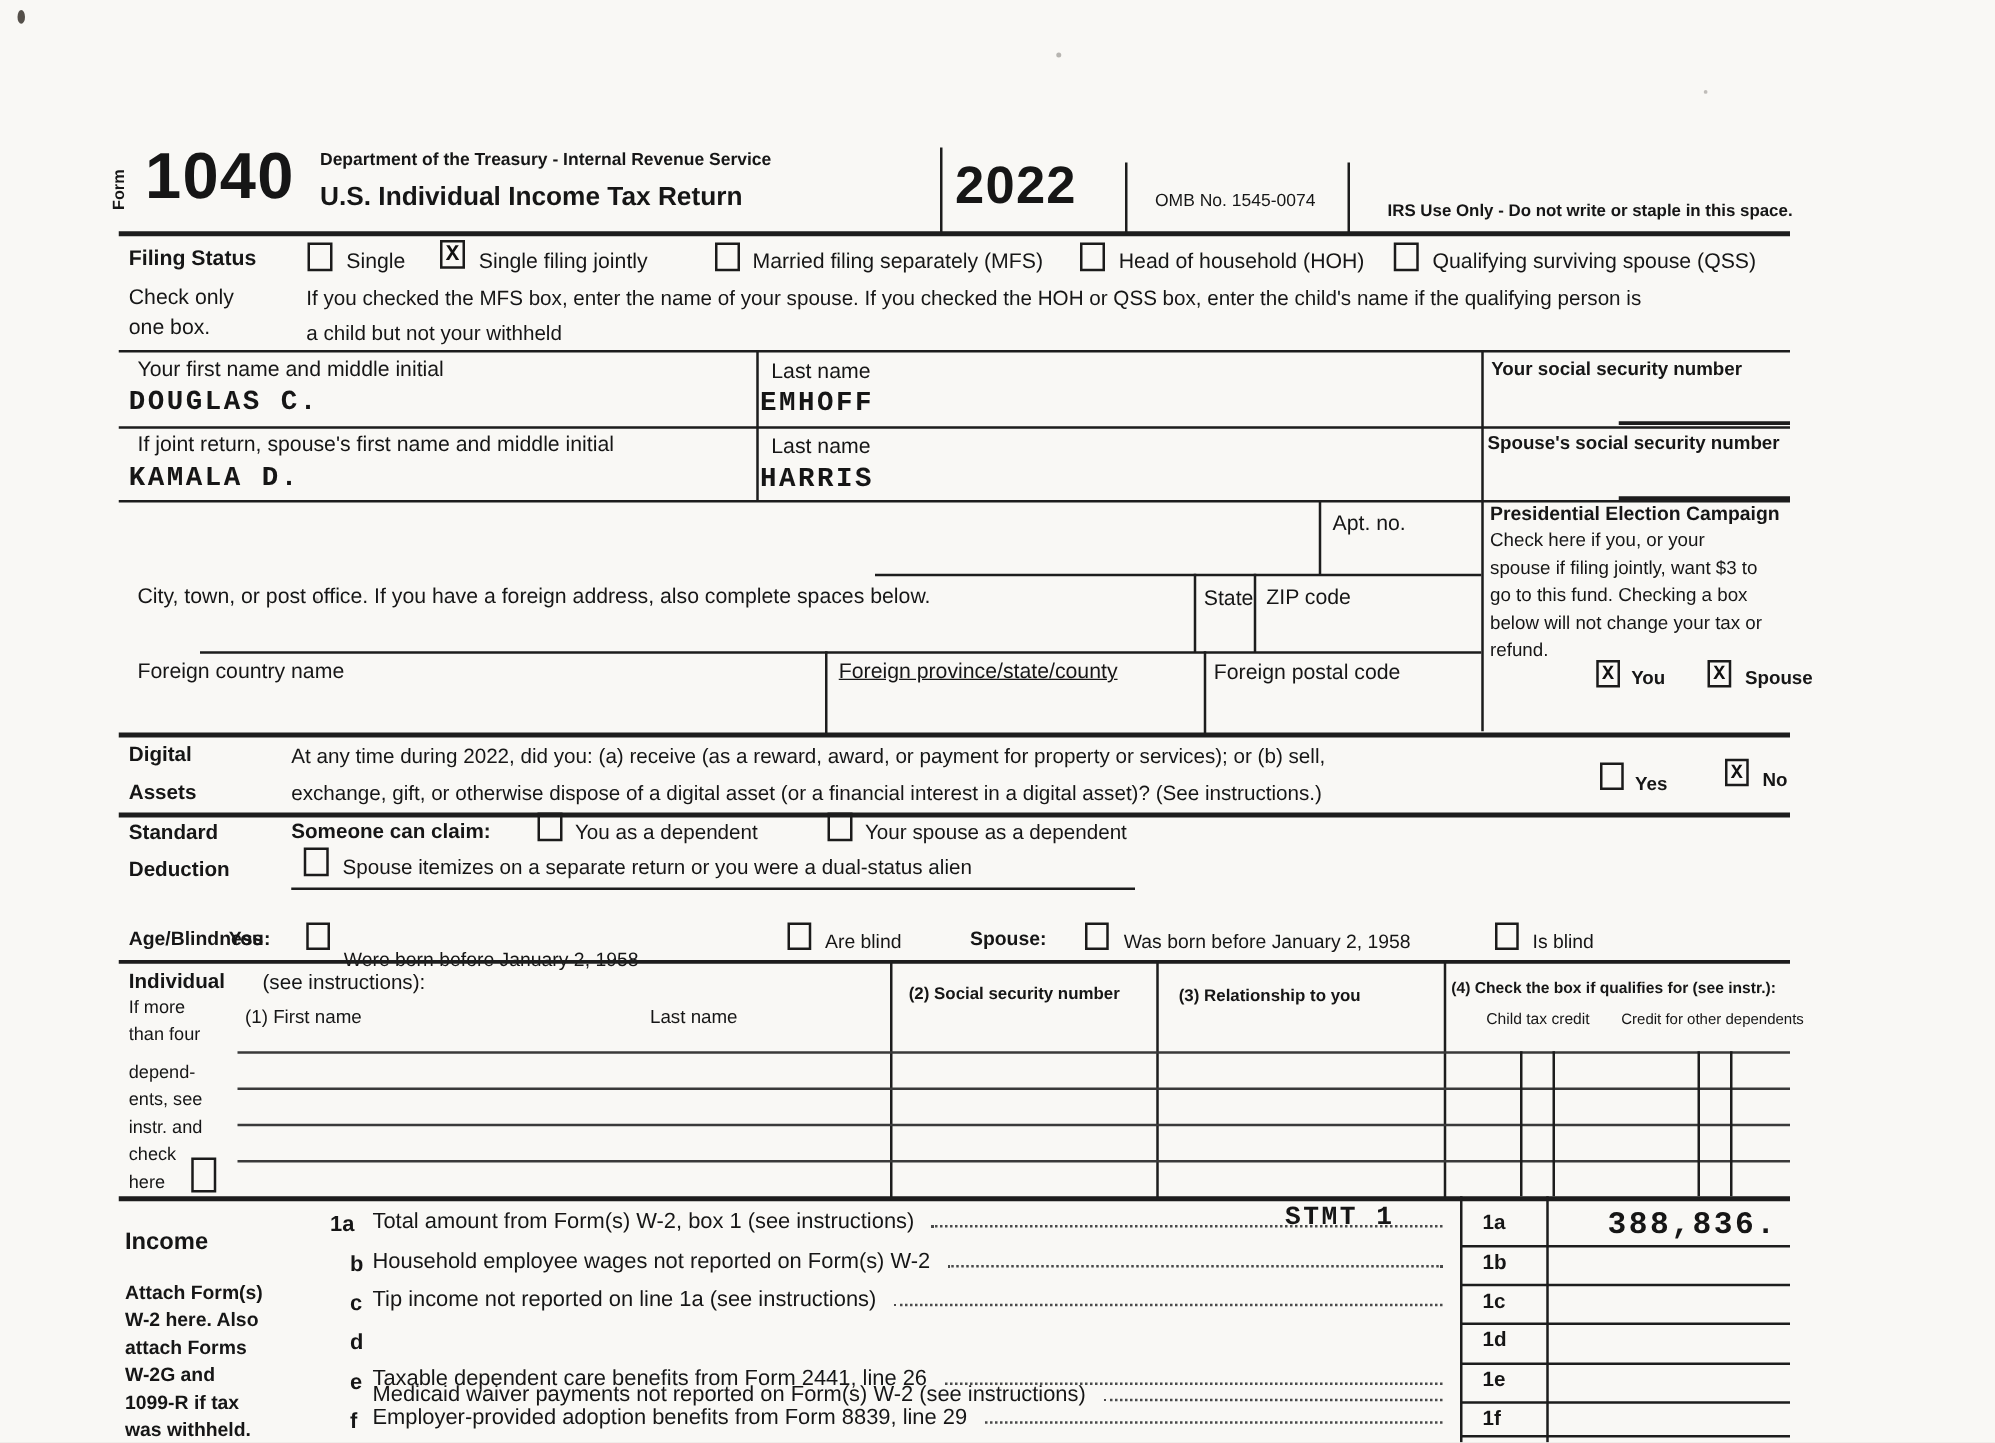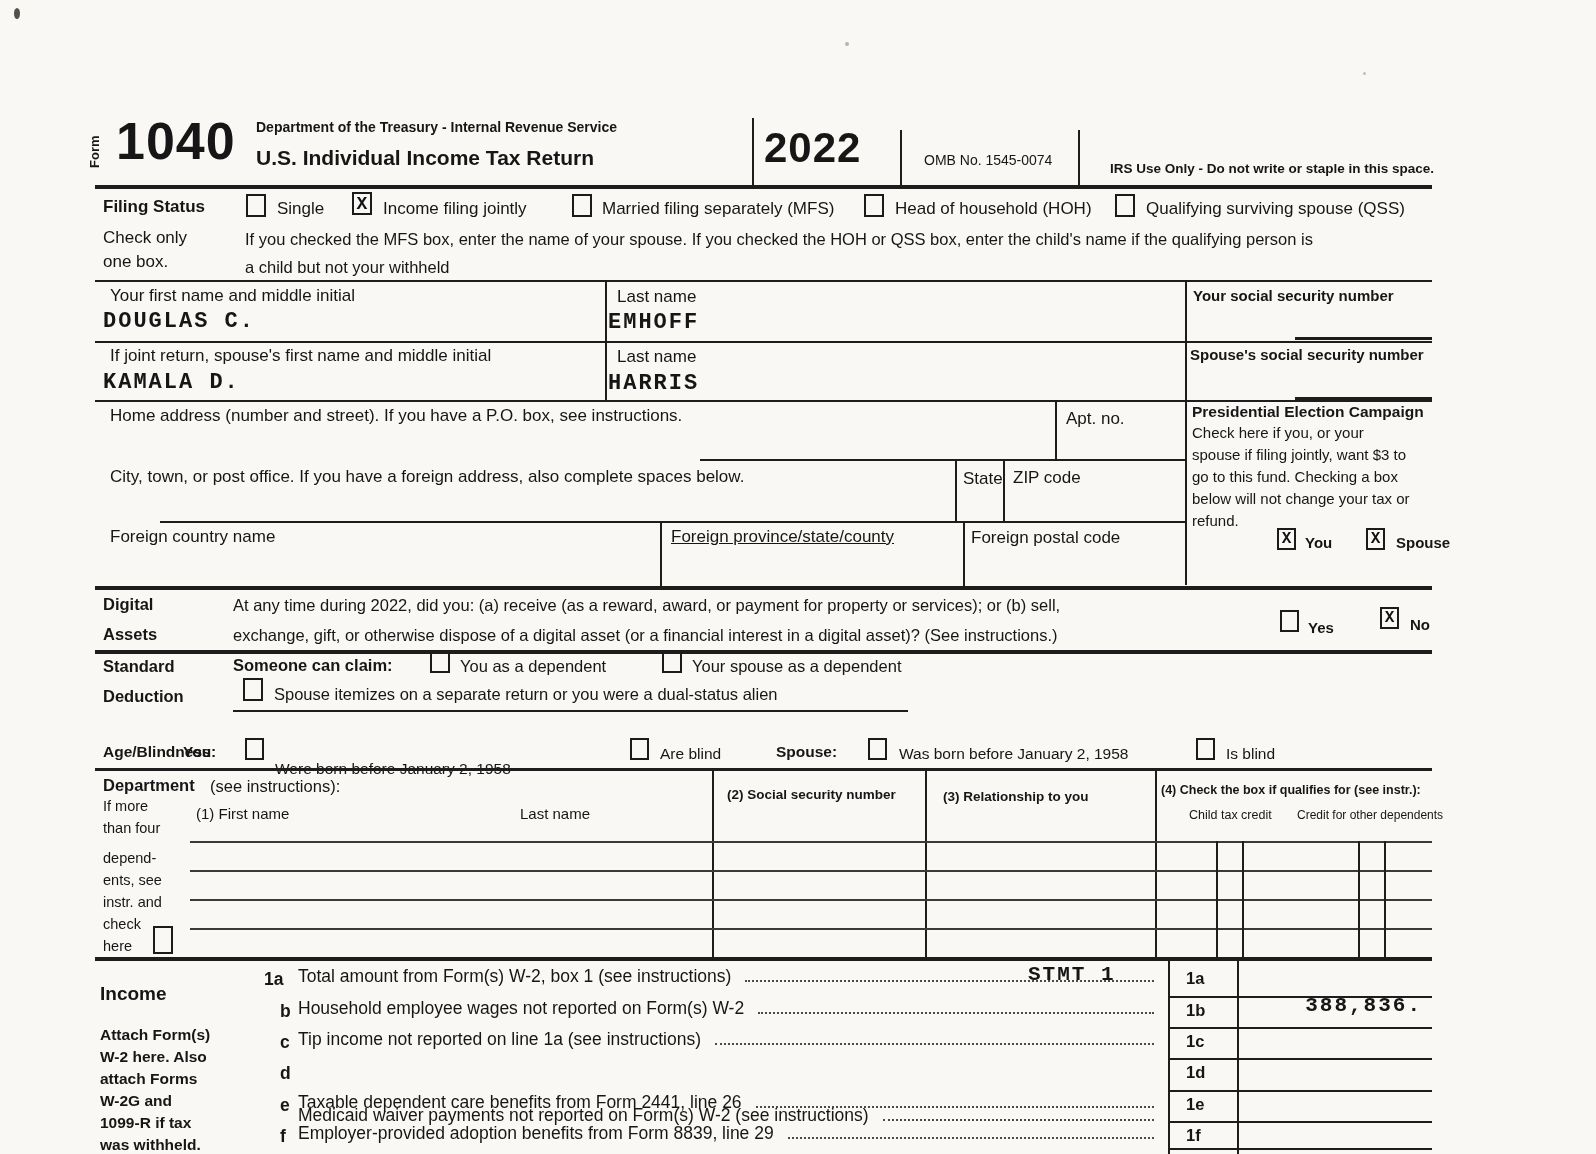--- a/index.html
+++ b/index.html
@@ -43,21 +43,21 @@
   <div class="vline" style="left:900px;top:130px;height:56px;"></div>
   <div class="t fs14" style="left:924px;top:152px;">OMB No. 1545-0074</div>
   <div class="vline" style="left:1078px;top:130px;height:56px;"></div>
   <div class="t sb fs135" style="left:1090px;top:161px;padding-left:20px;">IRS Use Only - Do not write or staple in this space.</div>
   <div class="hline thick" style="left:95px;top:185px;width:1337px;"></div>
 
   <div class="t b fs17" style="left:103px;top:197px;">Filing Status</div>
   <div class="cb" style="left:246px;top:194px;"></div>
   <div class="t fs17" style="left:277px;top:199px;">Single</div>
   <div class="cb" style="left:352px;top:192px;">X</div>
-  <div class="t fs17" style="left:383px;top:199px;">Income filing jointly</div>
+  <div class="t fs17" style="left:383px;top:199px;">Single filing jointly</div>
   <div class="cb" style="left:572px;top:194px;"></div>
   <div class="t fs17" style="left:602px;top:199px;">Married filing separately (MFS)</div>
   <div class="cb" style="left:864px;top:194px;"></div>
   <div class="t fs17" style="left:895px;top:199px;">Head of household (HOH)</div>
   <div class="cb" style="left:1115px;top:194px;"></div>
   <div class="t fs17" style="left:1146px;top:199px;">Qualifying surviving spouse (QSS)</div>
   <div class="t fs17" style="left:103px;top:228px;">Check only</div>
   <div class="t fs17" style="left:103px;top:252px;">one box.</div>
   <div class="t fs16" style="left:245px;top:230px;">If you checked the MFS box, enter the name of your spouse. If you checked the HOH or QSS box, enter the child's name if the qualifying person is</div>
   <div class="t fs16" style="left:245px;top:258px;">a child but not your withheld</div>
@@ -73,21 +73,20 @@
   <div class="hline" style="left:1295px;top:337px;width:137px;height:2.5px;"></div>
   <div class="hline" style="left:95px;top:341px;width:1337px;"></div>
   <div class="t fs17" style="left:110px;top:346px;">If joint return, spouse's first name and middle initial</div>
   <div class="t mono" style="left:103px;top:370px;font-size:22px;letter-spacing:2px;">KAMALA D.</div>
   <div class="t fs17" style="left:617px;top:347px;">Last name</div>
   <div class="t mono" style="left:608px;top:371px;font-size:22px;letter-spacing:2px;">HARRIS</div>
   <div class="t b fs15" style="left:1190px;top:346px;">Spouse's social security number</div>
   <div class="hline" style="left:1295px;top:397px;width:137px;height:2.5px;"></div>
   <div class="hline" style="left:95px;top:400px;width:1337px;"></div>
 
-  <div class="t fs17" style="left:110px;top:406px;">Home address (number and street). If you have a P.O. box, see instructions.</div>
   <div class="vline" style="left:1055px;top:400px;height:60px;"></div>
   <div class="t fs17" style="left:1066px;top:409px;">Apt. no.</div>
   <div class="hline" style="left:700px;top:459px;width:485px;"></div>
   <div class="t fs17" style="left:110px;top:467px;">City, town, or post office. If you have a foreign address, also complete spaces below.</div>
   <div class="vline" style="left:955px;top:459px;height:63px;"></div>
   <div class="t fs17" style="left:963px;top:469px;">State</div>
   <div class="vline" style="left:1003px;top:459px;height:63px;"></div>
   <div class="t fs17" style="left:1013px;top:468px;">ZIP code</div>
   <div class="hline" style="left:160px;top:521px;width:1025px;"></div>
   <div class="t fs17" style="left:110px;top:527px;">Foreign country name</div>
@@ -135,21 +134,21 @@
   <div class="t fs155" style="left:275px;top:760px;text-align:right;">Were born before January 2, 1958</div>
   <div class="cb small" style="left:630px;top:738px;"></div>
   <div class="t fs155" style="left:660px;top:745px;">Are blind</div>
   <div class="t b fs155" style="left:776px;top:743px;">Spouse:</div>
   <div class="cb small" style="left:868px;top:738px;"></div>
   <div class="t fs155" style="left:899px;top:745px;">Was born before January 2, 1958</div>
   <div class="cb small" style="left:1196px;top:738px;"></div>
   <div class="t fs155" style="left:1226px;top:745px;">Is blind</div>
   <div class="hline thick" style="left:95px;top:768px;width:1337px;height:3px;"></div>
 
-  <div class="t b fs16" style="left:103px;top:776px;">Department</div>
+  <div class="t b fs16" style="left:103px;top:776px;">Individual</div>
   <div class="t fs16" style="left:210px;top:777px;">(see instructions):</div>
   <div class="vline" style="left:712px;top:768px;height:190px;"></div>
   <div class="vline" style="left:925px;top:768px;height:190px;"></div>
   <div class="vline" style="left:1155px;top:768px;height:190px;"></div>
   <div class="t sb fs135" style="left:727px;top:787px;">(2) Social security number</div>
   <div class="t sb fs135" style="left:943px;top:789px;">(3) Relationship to you</div>
   <div class="t sb fs125" style="left:1161px;top:783px;">(4) Check the box if qualifies for (see instr.):</div>
   <div class="t fs125" style="left:1189px;top:808px;">Child tax credit</div>
   <div class="t" style="left:1297px;top:809px;font-size:12px;">Credit for other dependents</div>
   <div class="t fs145" style="left:103px;top:798px;">If more</div>
@@ -192,21 +191,21 @@
   <div class="hline" style="left:1168px;top:1121px;width:264px;"></div>
   <div class="hline" style="left:1168px;top:1148px;width:264px;"></div>
 
   <div class="t b fs175" style="left:264px;top:969px;">1a</div>
   <div class="flexrow" style="left:298px;top:966px;width:862px;">
     <span class="t fs175" style="position:static;">Total amount from Form(s) W-2, box 1 (see instructions)</span>
     <span class="dotfill"></span>
   </div>
   <div class="t mono" style="left:1028px;top:963px;font-size:21px;letter-spacing:2px;">STMT 1</div>
   <div class="t b fs16" style="left:1186px;top:969px;">1a</div>
-  <div class="t mono" style="left:1250px;top:966px;width:172px;text-align:right;font-size:21px;letter-spacing:2px;margin-top:28px;">388,836.</div>
+  <div class="t mono" style="left:1250px;top:966px;width:172px;text-align:right;font-size:25px;letter-spacing:2px;">388,836.</div>
 
   <div class="t b fs175" style="left:280px;top:1001px;">b</div>
   <div class="flexrow" style="left:298px;top:998px;width:862px;">
     <span class="t fs175" style="position:static;">Household employee wages not reported on Form(s) W-2</span>
     <span class="dotfill"></span>
   </div>
   <div class="t b fs16" style="left:1186px;top:1001px;">1b</div>
   <div class="t mono" style="left:1250px;top:998px;width:172px;text-align:right;font-size:21px;"></div>
 
   <div class="t b fs175" style="left:280px;top:1032px;">c</div>

